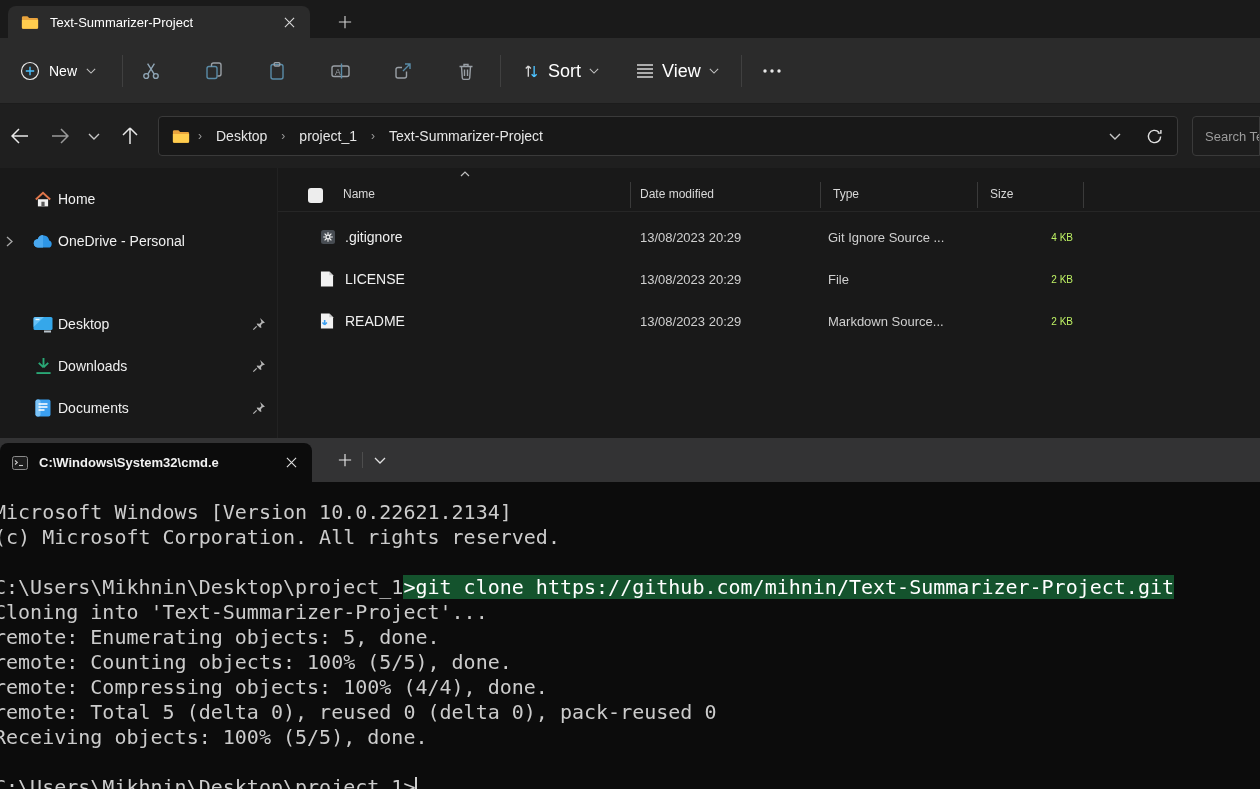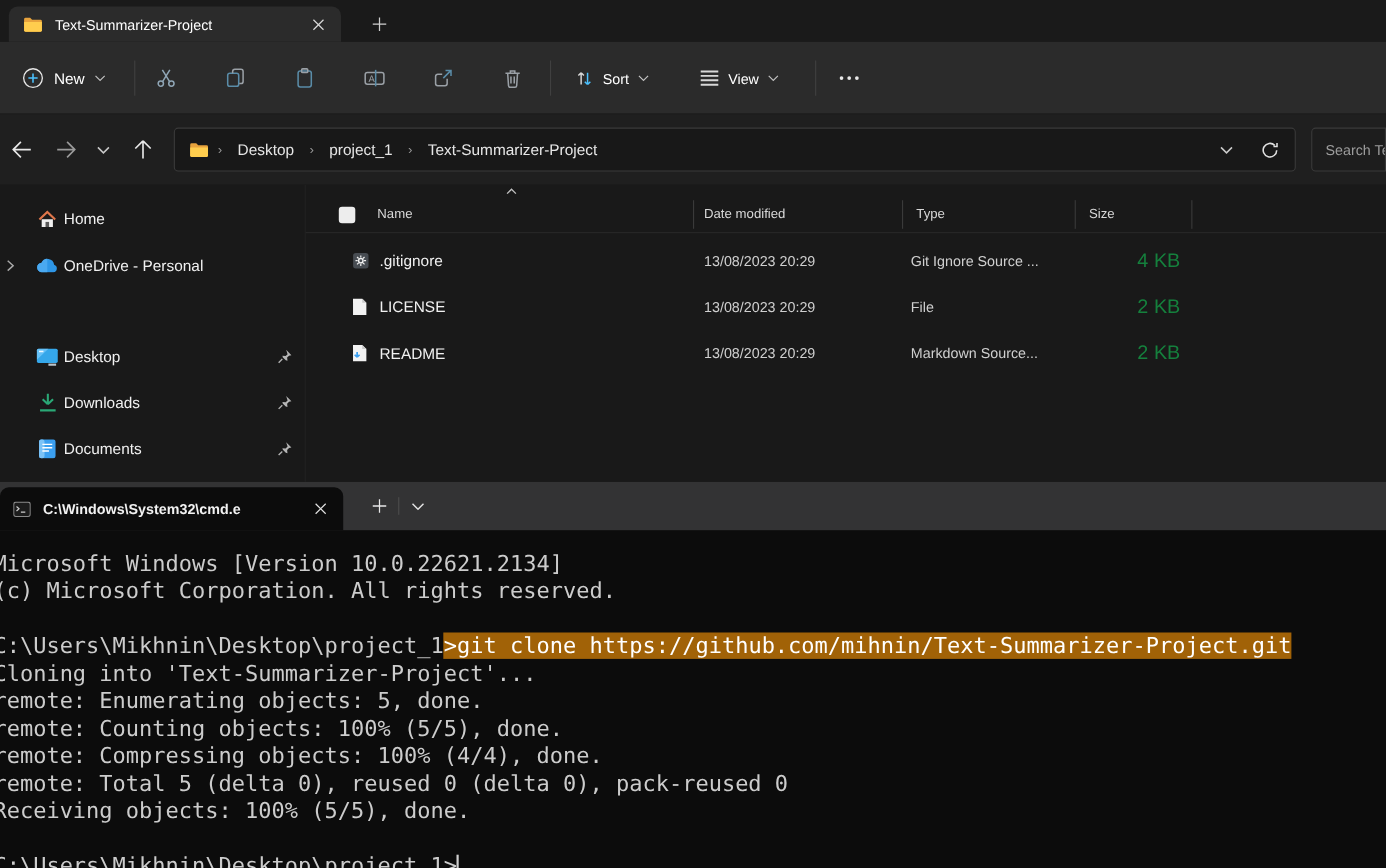--- a/index.html
+++ b/index.html
@@ -11,21 +11,21 @@
   .tabbar { position:absolute; top:0; left:0; right:0; height:38px; background:#1a1a1a; }
   .exp-tab { position:absolute; left:8px; top:6px; width:302px; height:32px; background:#2b2b2b; border-radius:8px 8px 0 0; display:flex; align-items:center; padding:0 8px 0 13px; gap:11px; }
   .exp-tab-title { font-size:13px; color:#ffffff; flex:1; white-space:nowrap; overflow:hidden; }
   .iconbtn { display:flex; align-items:center; justify-content:center; border-radius:4px; background:transparent; border:none; cursor:default; }
   .newtab { position:absolute; left:330px; top:8px; width:30px; height:28px; }
 
   .toolbar { position:absolute; top:38px; left:0; right:0; height:66px; background:#2b2b2b; border-bottom:1px solid #1c1c1c; }
   .tb-new { position:absolute; left:14px; top:13px; height:40px; display:flex; align-items:center; gap:9px; padding:0 6px; border-radius:4px; font-size:14px; color:#ffffff; }
   .tb-sep { position:absolute; top:17px; width:1px; height:32px; background:#404040; }
   .tb-ico { position:absolute; top:13px; width:40px; height:40px; }
-  .tb-menu { position:absolute; top:13px; height:40px; display:flex; align-items:center; gap:8px; padding:0 6px; border-radius:4px; font-size:13px; color:#ffffff; }
+  .tb-menu { position:absolute; top:13px; height:40px; display:flex; align-items:center; gap:8px; padding:0 6px; border-radius:4px; font-size:18px; color:#ffffff; }
 
   .addrrow { position:absolute; top:104px; left:0; right:0; height:64px; background:#1f1f1f; }
   .navbtn { position:absolute; top:14px; width:36px; height:36px; }
   .addrbox { position:absolute; left:158px; top:12px; width:1020px; height:40px; background:#181818; border:1px solid #3a3a3a; border-radius:4px; display:flex; align-items:center; padding:0 6px 0 13px; gap:7px; font-size:14px; color:#e6e6e6; }
   .crumb { padding:3px 6px; border-radius:3px; white-space:nowrap; }
   .crumb-sep { color:#9a9a9a; font-size:12px; padding:0 1px; }
   .addr-spacer { flex:1; }
   .searchbox { position:absolute; left:1192px; top:12px; width:68px; height:40px; background:#1d1d1d; border:1px solid #3a3a3a; border-radius:4px 0 0 4px; display:flex; align-items:center; padding-left:12px; font-size:13px; color:#9c9c9c; overflow:hidden; white-space:nowrap; }
 
   .body { position:absolute; top:168px; left:0; right:0; height:270px; background:#191919; }
@@ -42,33 +42,33 @@
   .coldiv { position:absolute; top:2px; width:1px; height:26px; background:#3a3a3a; }
   .hdr-check { position:absolute; left:30px; top:8px; width:15px; height:15px; background:#ededed; border-radius:3px; }
   .sortcaret { position:absolute; left:182px; top:-9px; }
   .rows { position:absolute; top:48px; left:0; right:0; }
   .frow { position:relative; height:42px; }
   .fcell { position:absolute; top:50%; transform:translateY(-50%); white-space:nowrap; }
   .f-ico { left:42px; }
   .f-name { left:67px; font-size:14px; color:#f0f0f0; }
   .f-date { left:362px; font-size:13px; color:#cfcfcf; }
   .f-type { left:550px; font-size:13px; color:#cfcfcf; }
-  .f-size { left:699px; width:96px; text-align:right; font-size:18px; color:#15803d; }
+  .f-size { left:699px; width:96px; text-align:right; font-size:10px; color:#bef264; }
 
   
   .terminal { position:absolute; top:438px; left:0; width:1260px; height:351px; background:#0c0c0c; }
   .term-tabbar { position:absolute; top:0; left:0; right:0; height:44px; background:#333334; }
   .term-tab { position:absolute; left:0; top:5px; width:312px; height:39px; background:#0c0c0c; border-radius:8px 8px 0 0; display:flex; align-items:center; padding:0 8px 0 12px; gap:11px;justify-content:space-between; }
   .term-tab-title { flex:1; font-size:13px; font-weight:bold; color:#f2f2f2; white-space:nowrap; overflow:hidden; }
   .term-plus { position:absolute; left:330px; top:8px; width:30px; height:28px; }
   .term-bar-sep { position:absolute; left:362px; top:14px; width:1px; height:16px; background:#4d4d4d; }
   .term-chev { position:absolute; left:366px; top:8px; width:28px; height:28px; }
   .term-body { position:absolute; top:44px; left:0; right:0; bottom:0; padding-top:18px; font-family:"DejaVu Sans Mono","Liberation Mono",monospace; font-size:20px; line-height:25px; color:#cccccc; overflow:hidden; }
   .term-line { white-space:pre; height:25px; margin-left:-6px; }
-  .sel { background:#a16207; color:#ffffff; }
+  .sel { background:#14532d; color:#ffffff; }
   .cursor { display:inline-block; width:2px; height:20px; background:#cfcfcf; vertical-align:-3px; }
 
   svg { display:block; }
 </style>
 </head>
 <body>
 
 <div class="screen">
 
   <div class="explorer">

